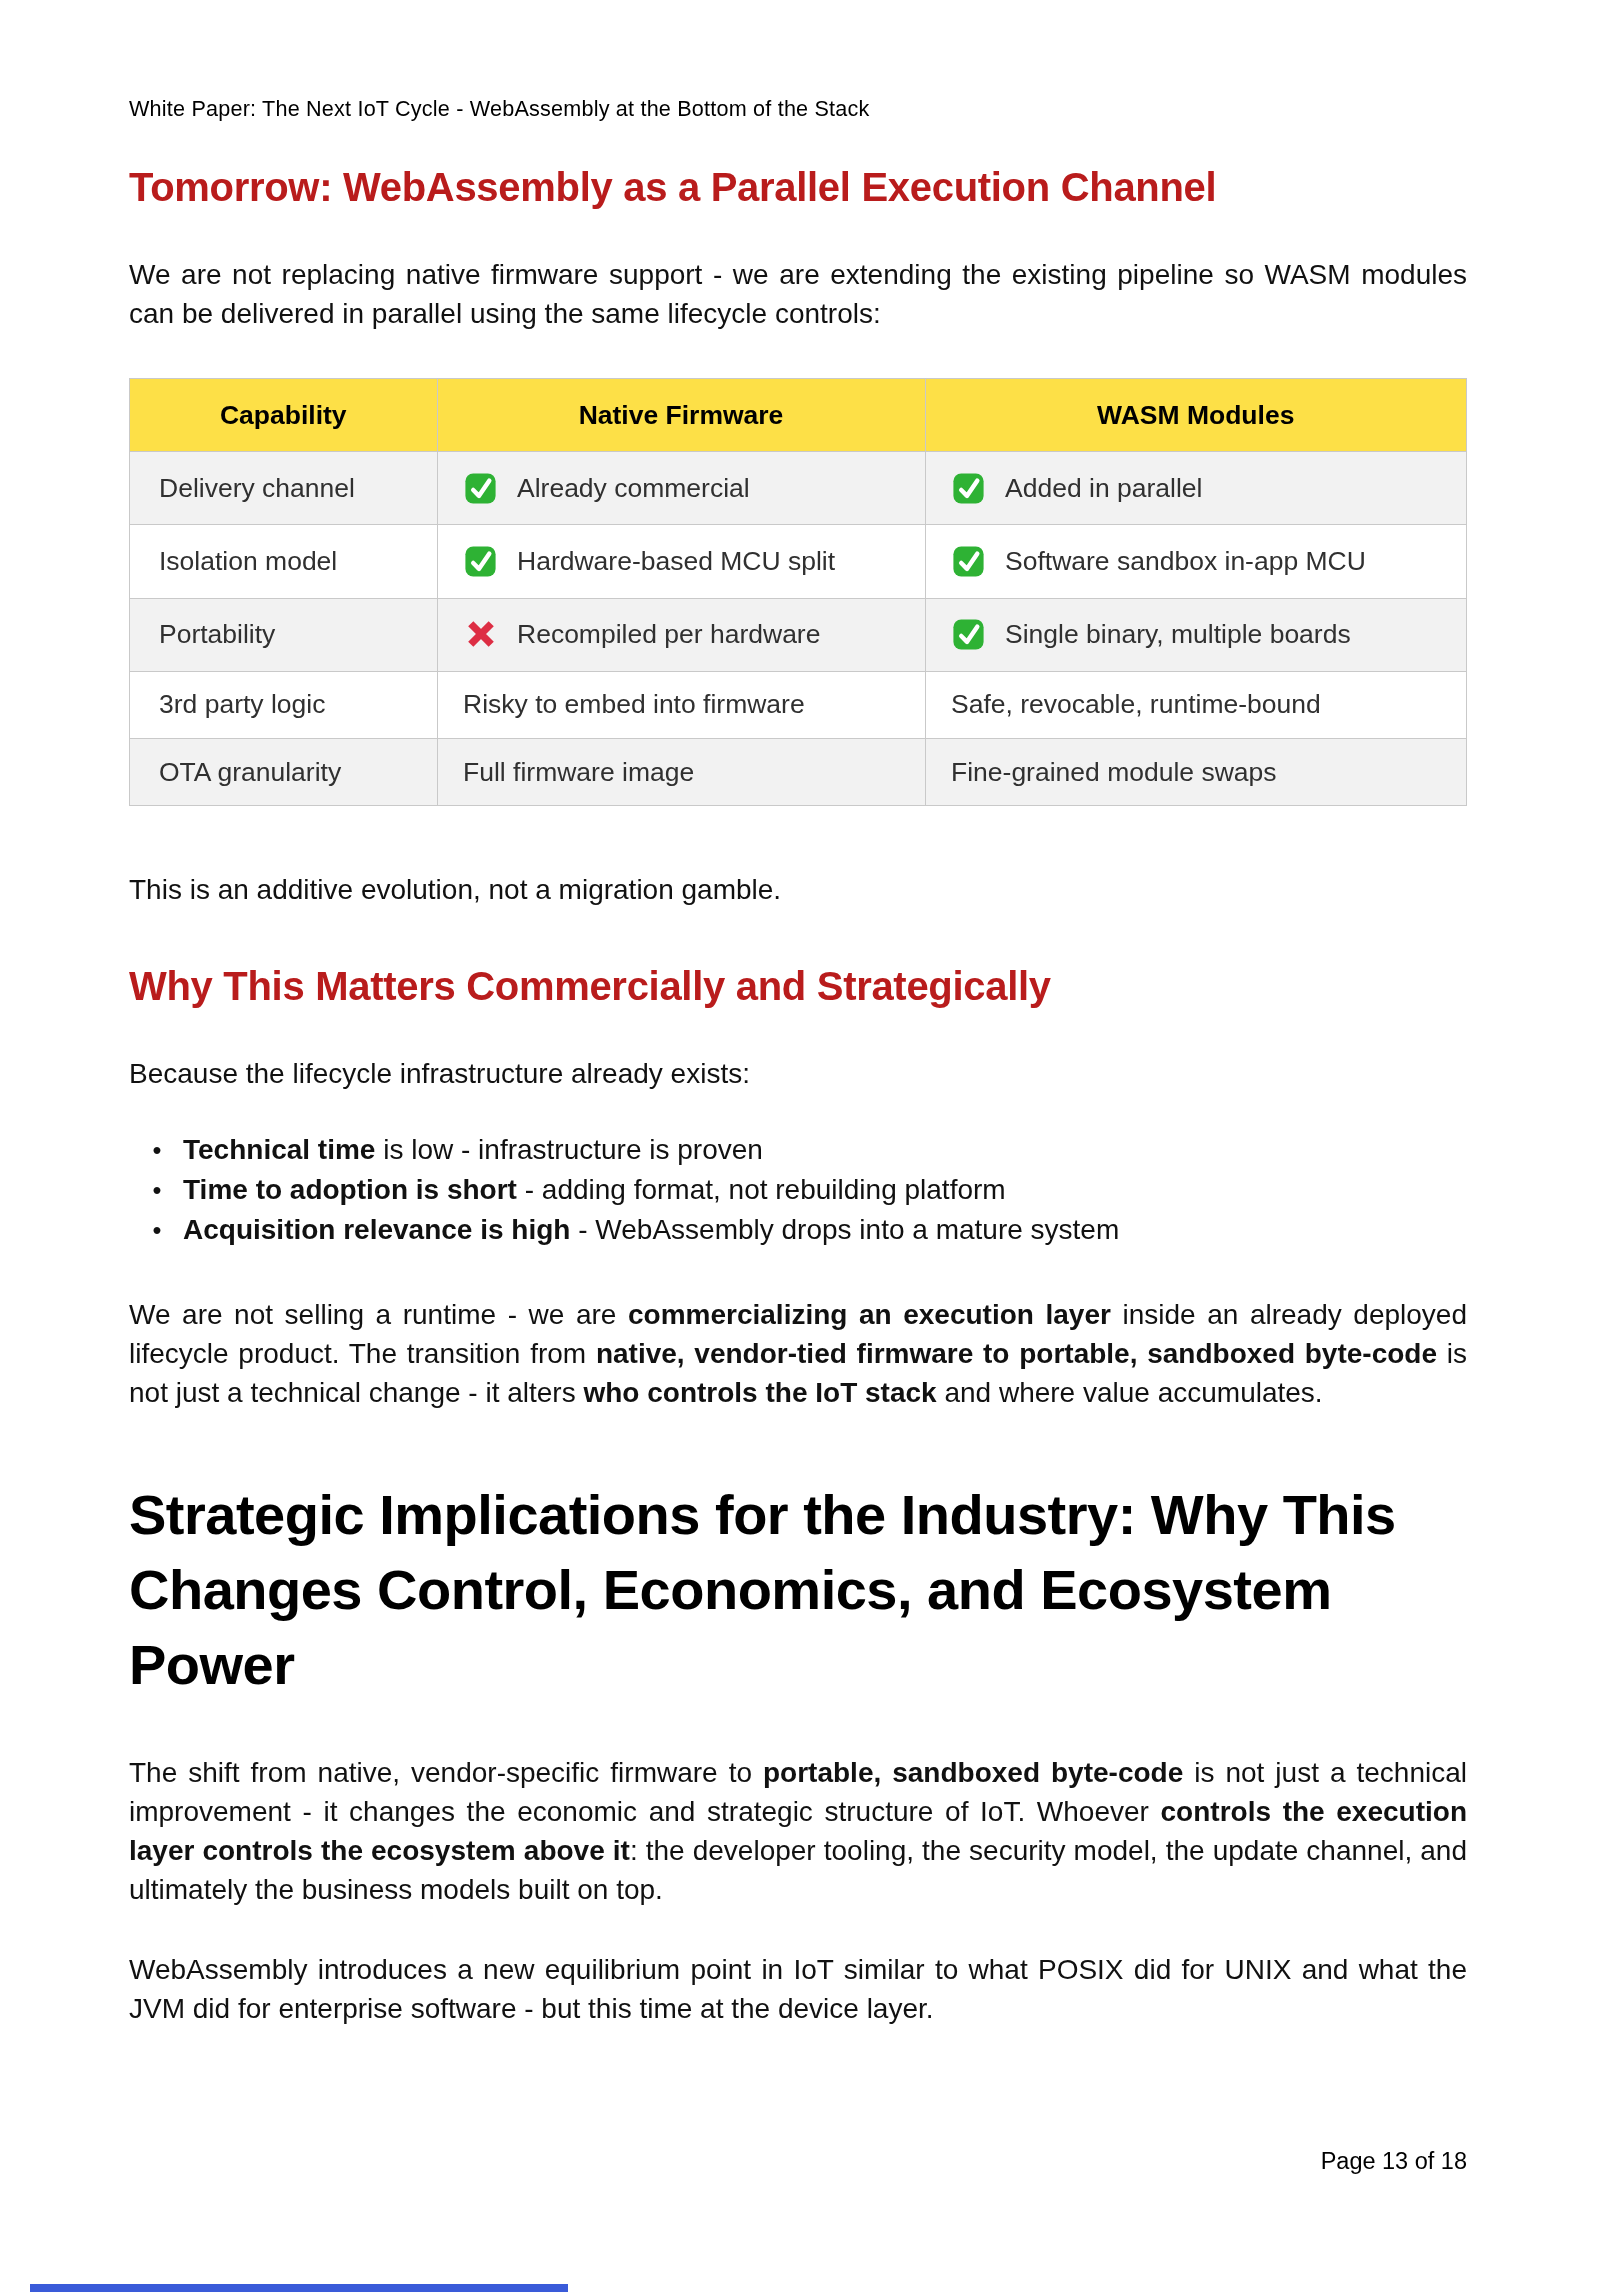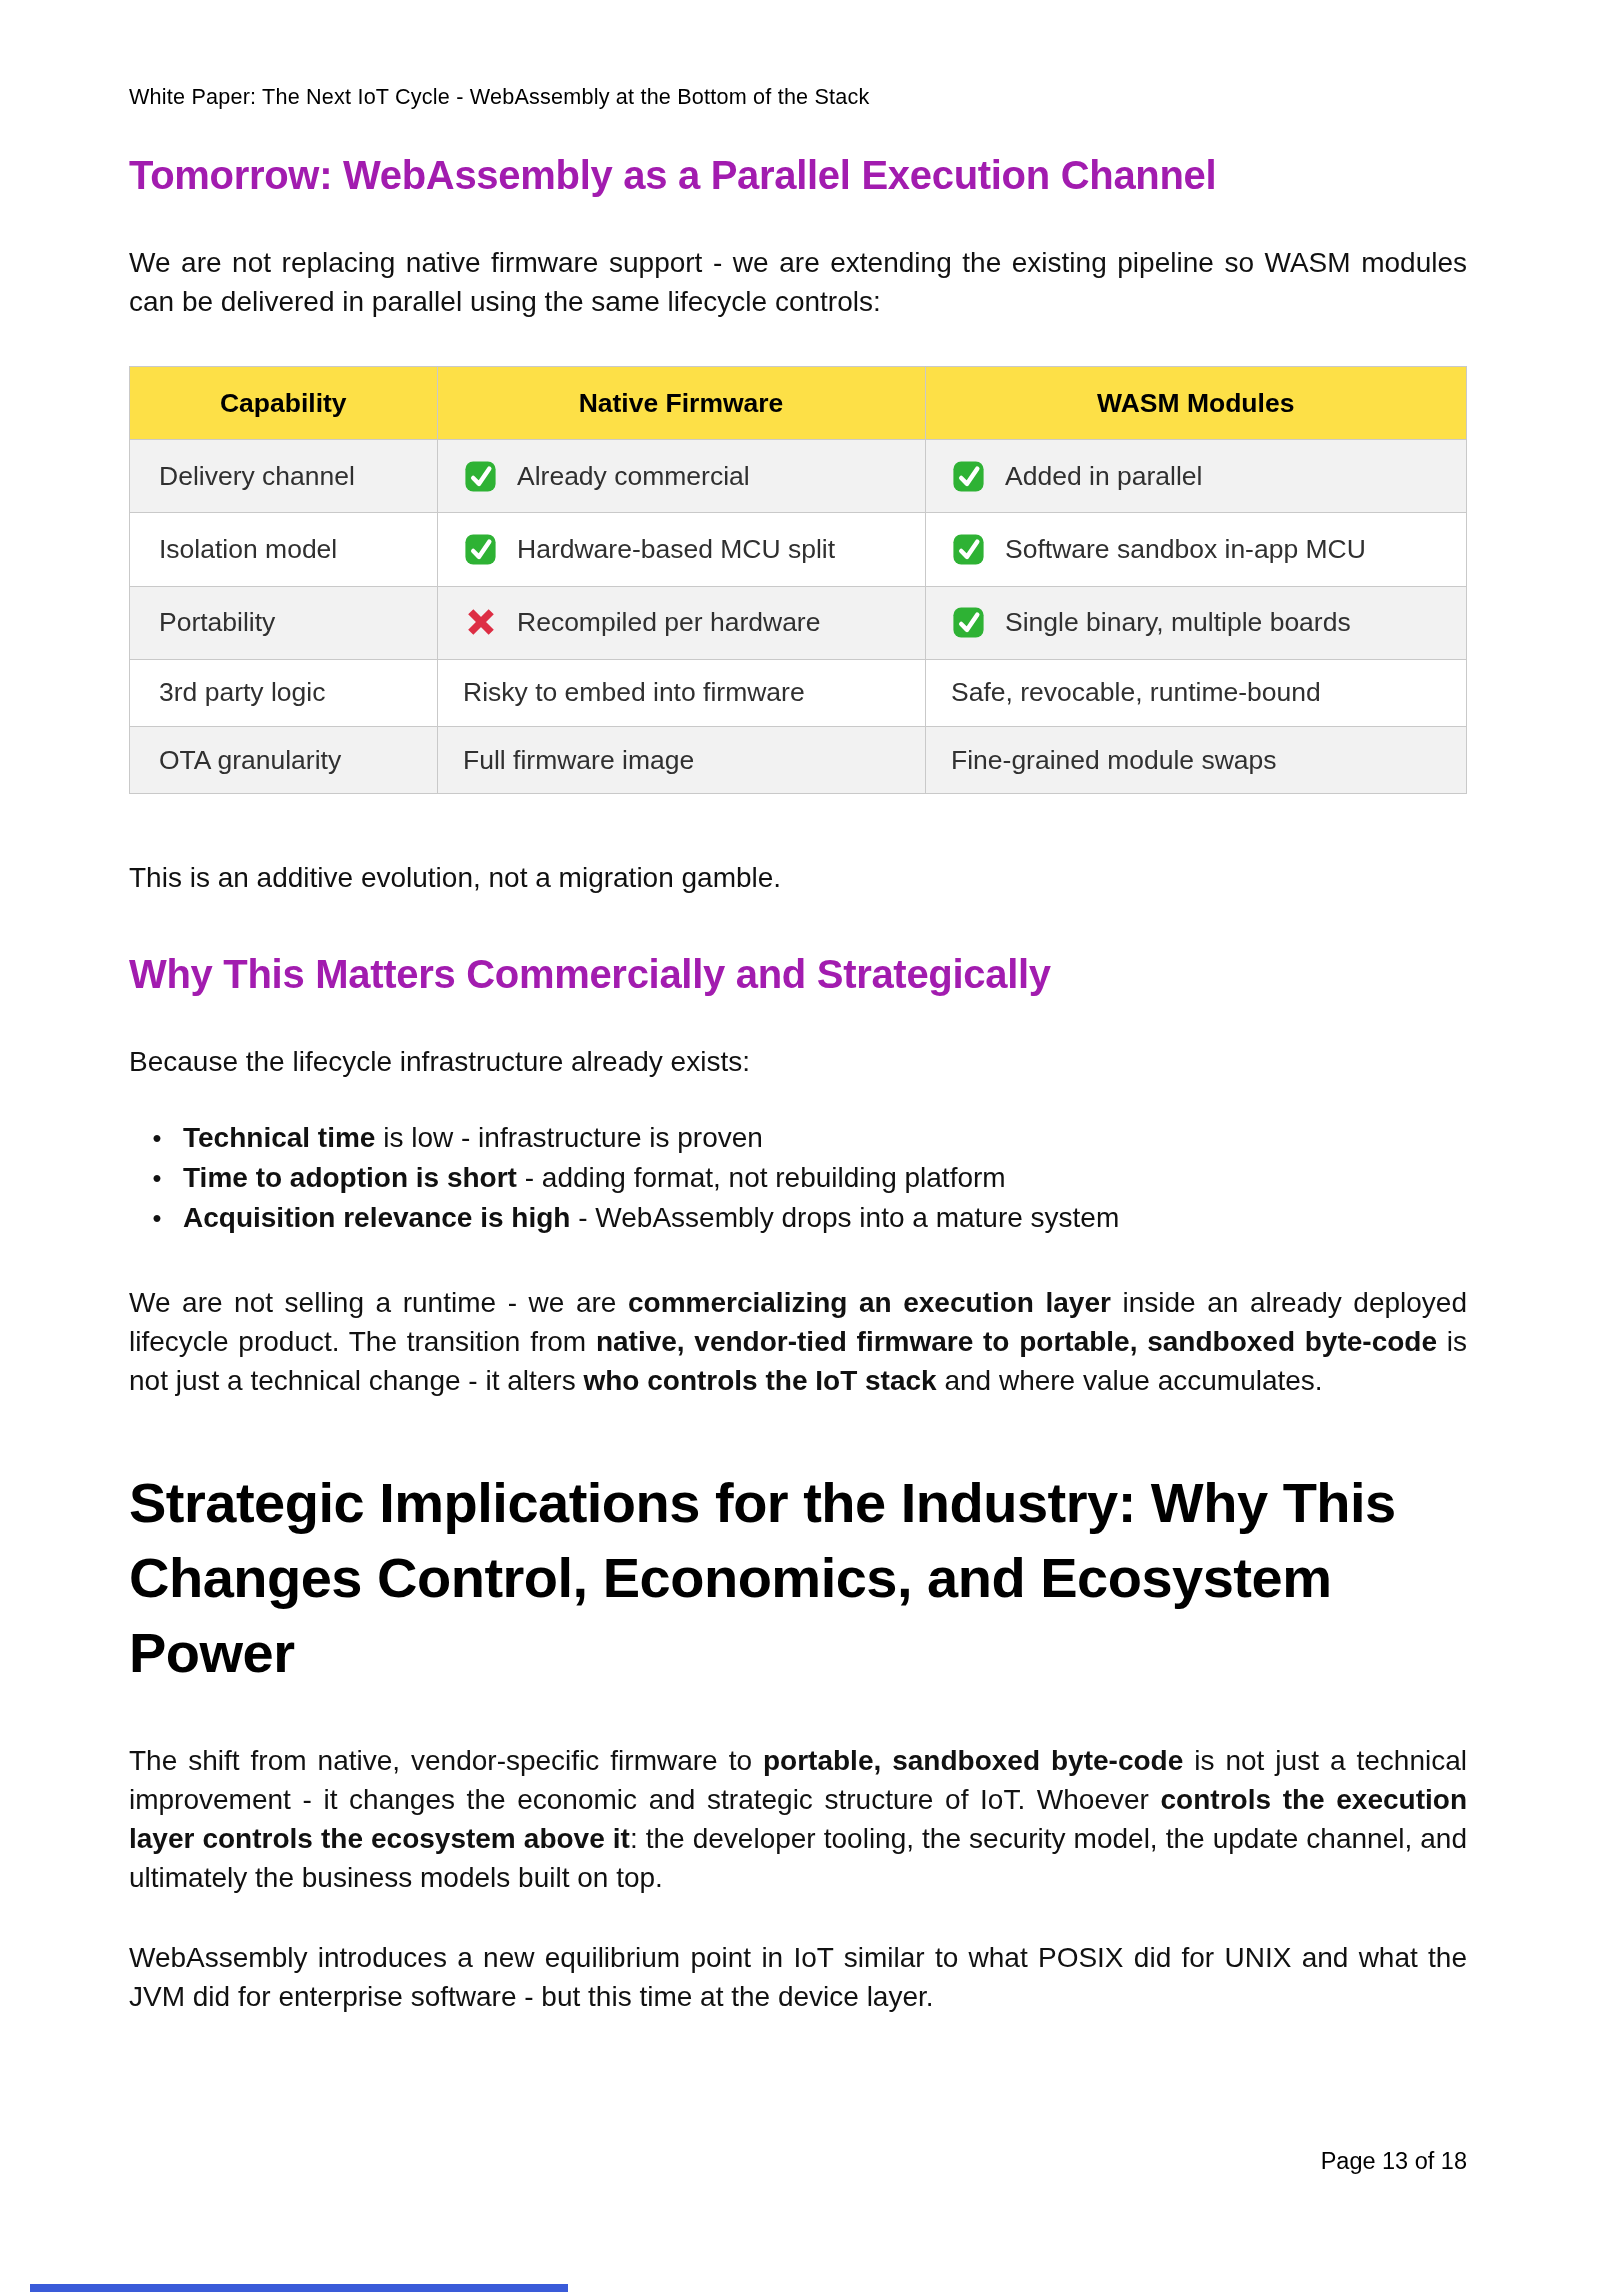--- a/index.html
+++ b/index.html
@@ -8,33 +8,33 @@
     background:#ffffff;
     position:relative;
     font-family:"Liberation Sans", sans-serif;
     color:#111;
     overflow:hidden;
   }
   .content {
     position:absolute;
     left:129px;
     width:1338px;
-    top:0;
+    top:12px;
   }
   .doc-header {
     margin-top:84px;
     font-size:21.6px;
     color:#000;
     letter-spacing:0.2px;
   }
   h2.section-heading {
     font-size:40px;
     font-weight:700;
     margin:43px 0 0 0;
-    color:#a21caf;
+    color:#b91c1c;
     letter-spacing:-0.3px;
   }
   h1.big-heading {
     font-size:56px;
     font-weight:700;
     line-height:75px;
     margin:65px 0 0 0;
     color:#000;
     letter-spacing:-0.5px;
   }

